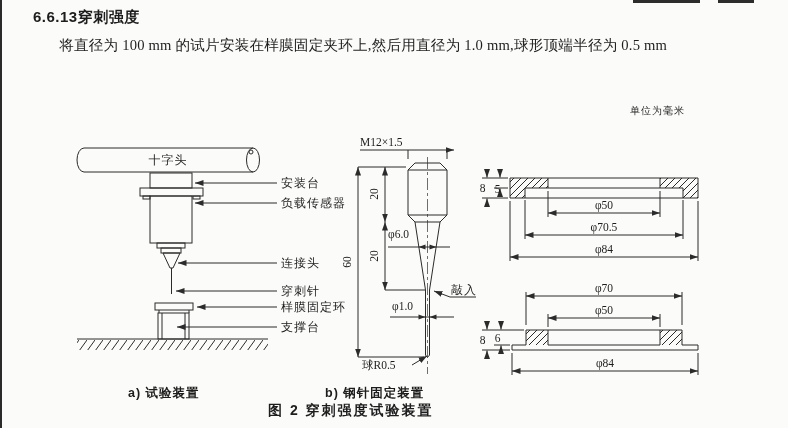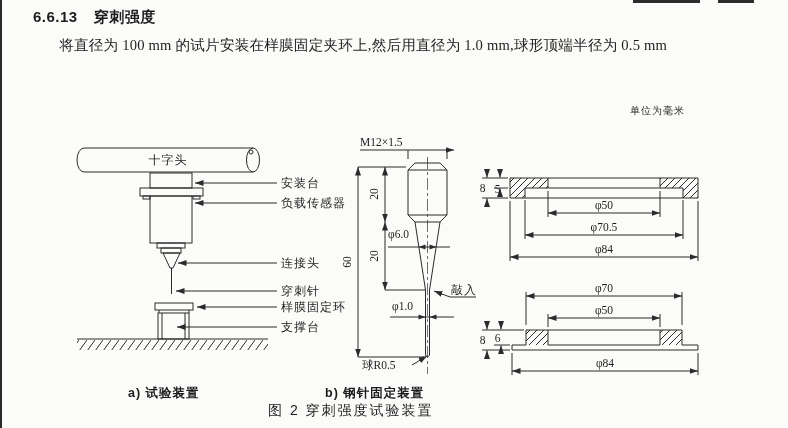--- a/index.html
+++ b/index.html
@@ -4,32 +4,32 @@
 <style>
   html,body{margin:0;padding:0;background:#e9e9e7;}
   .page{position:relative;width:788px;height:428px;background:#fbfbf9;overflow:hidden;
         font-family:"Liberation Serif","DejaVu Serif",serif;color:#1d1d1d;}
   .left-border{position:absolute;left:0;top:0;width:2px;height:428px;background:#2a2a2a;}
   .top-mark{position:absolute;top:0;height:3px;background:#2c2c2c;}
   .tm1{left:633px;width:67px;}
   .tm2{left:718px;width:36px;}
   .heading{position:absolute;left:33px;top:8px;font-family:"Liberation Sans","DejaVu Sans",sans-serif;
            font-weight:bold;font-size:15px;letter-spacing:.5px;}
-  .heading .num{margin-right:16px;}
+  .heading .num{}
   .bodytext{position:absolute;left:30px;top:34px;width:732px;font-size:14.6px;line-height:23.6px;letter-spacing:.2px;}
   .bodytext .ln{white-space:nowrap;}
   .bodytext .indent{text-indent:2em;}
   .units-note{position:absolute;left:630px;top:104px;font-size:10px;letter-spacing:1px;text-align:center;}
   .cap{position:absolute;font-family:"Liberation Sans","DejaVu Sans",sans-serif;
        font-weight:bold;font-size:12.5px;letter-spacing:1px;margin-left:10px;}
   .cap-a{left:118px;top:385px;}
   .cap-b{left:315px;top:385px;}
   .cap-c{left:553px;top:383px;}
   .fig-caption{position:absolute;left:268px;top:402px;font-family:"Liberation Sans","DejaVu Sans",sans-serif;
-       font-weight:normal;font-size:14px;letter-spacing:2px;}
+       font-weight:bold;font-size:14px;letter-spacing:2px;}
   svg{position:absolute;overflow:visible;}
   svg line,svg path.sh,svg rect.sh,svg ellipse,svg circle,svg polyline{stroke:#2b2b2b;stroke-width:1;fill:none;}
   svg text{fill:#1d1d1d;stroke:none;font-family:"Liberation Serif","DejaVu Serif",serif;}
   .lbl{font-size:12px;letter-spacing:1px;}
   .dim{font-size:11.5px;}
   .arr{fill:#2b2b2b;stroke:none;}
   .cl{stroke:#4a4a4a;stroke-width:.8;}
 </style>
 </head>
 <body>

